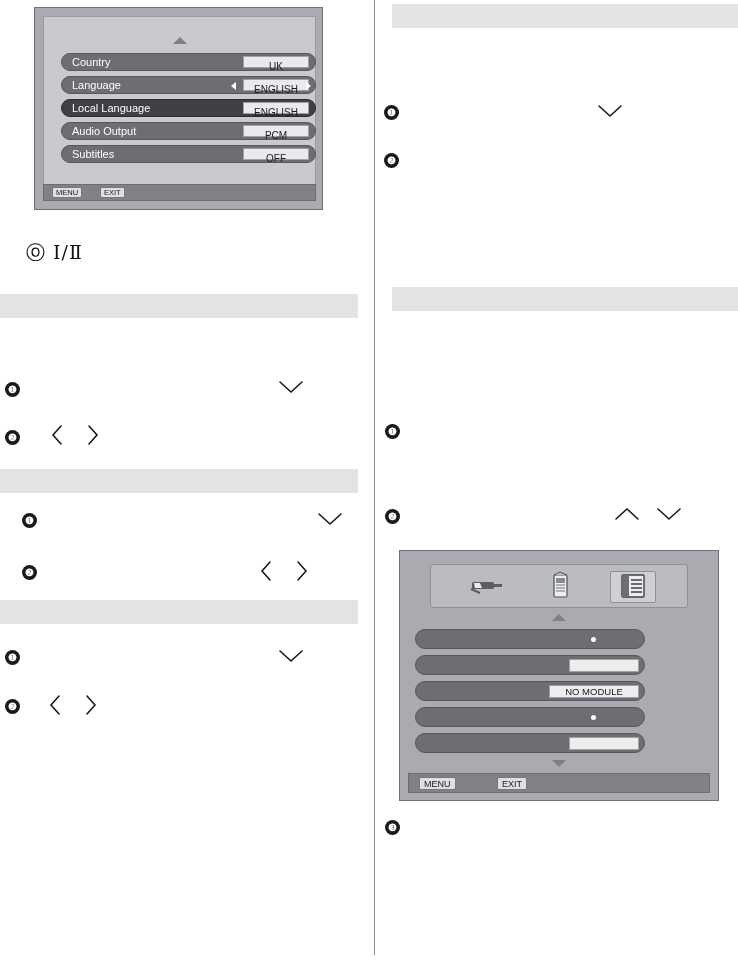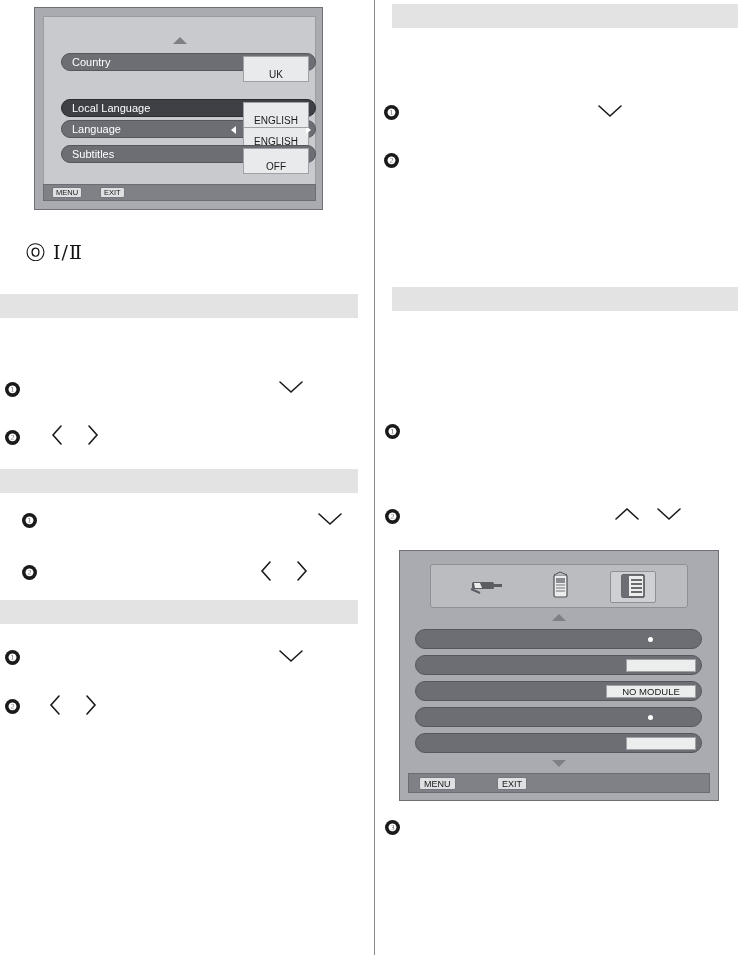--- a/index.html
+++ b/index.html
@@ -137,21 +137,21 @@
     top: 2px;
     height: 12px;
     min-width: 66px;
     background: #e9eaec;
     border: 1px solid #9fa1a6;
     box-sizing: border-box;
     color: #1b1b1b;
     font-size: 10px;
     line-height: 11px;
     text-align: center;
-    padding: 12px 4px;
+    padding: 4px 4px;
   }
   .osd-val.plain { background: #f2f3f4; }
   .osd-arrow-l, .osd-arrow-r {
     position: absolute;
     top: 5px;
     width: 0; height: 0;
     border-top: 4px solid transparent;
     border-bottom: 4px solid transparent;
   }
   .osd-arrow-l { border-right: 5px solid #ffffff; right: 79px; }
@@ -235,21 +235,21 @@
     bottom: 33px;
     transform: translateX(-50%);
     width: 0; height: 0;
     border-left: 7px solid transparent;
     border-right: 7px solid transparent;
     border-top: 7px solid #7e8085;
   }
   .osd2-row {
     position: absolute;
     left: 15px;
-    width: 287px;
+    width: 230px;
     height: 20px;
     border-radius: 10px;
     background: #6c6e74;
     border: 1px solid #55575c;
     box-sizing: border-box;
   }
   .osd2-row .dot {
     position: absolute;
     right: 48px;
     top: 7px;
@@ -309,32 +309,36 @@
 
     <div class="osd1">
       <div class="osd1-inner">
         <div class="osd1-uparrow"></div>
 
         <div class="osd-row" style="top:36px;">
           <span class="lbl">Country</span>
           <span class="osd-val">UK</span>
         </div>
 
-        <div class="osd-row" style="top:59px;margin-top:44px;">
+        <div class="osd-row" style="top:59px;">
           <span class="lbl">Language</span>
           <span class="osd-arrow-l"></span>
           <span class="osd-val">ENGLISH</span>
           <span class="osd-arrow-r"></span>
         </div>
 
         <div class="osd-row sel" style="top:82px;">
           <span class="lbl">Local Language</span>
           <span class="osd-val">ENGLISH</span>
         </div>
 
+        <div class="osd-row" style="top:105px;">
+          <span class="lbl">Audio Output</span>
+          <span class="osd-val">PCM</span>
+        </div>
 
         <div class="osd-row" style="top:128px;">
           <span class="lbl">Subtitles</span>
           <span class="osd-val">OFF</span>
         </div>
 
       </div>
 
       <div class="osd-footer">
         <span class="key-btn" style="left:8px;">MENU</span>

